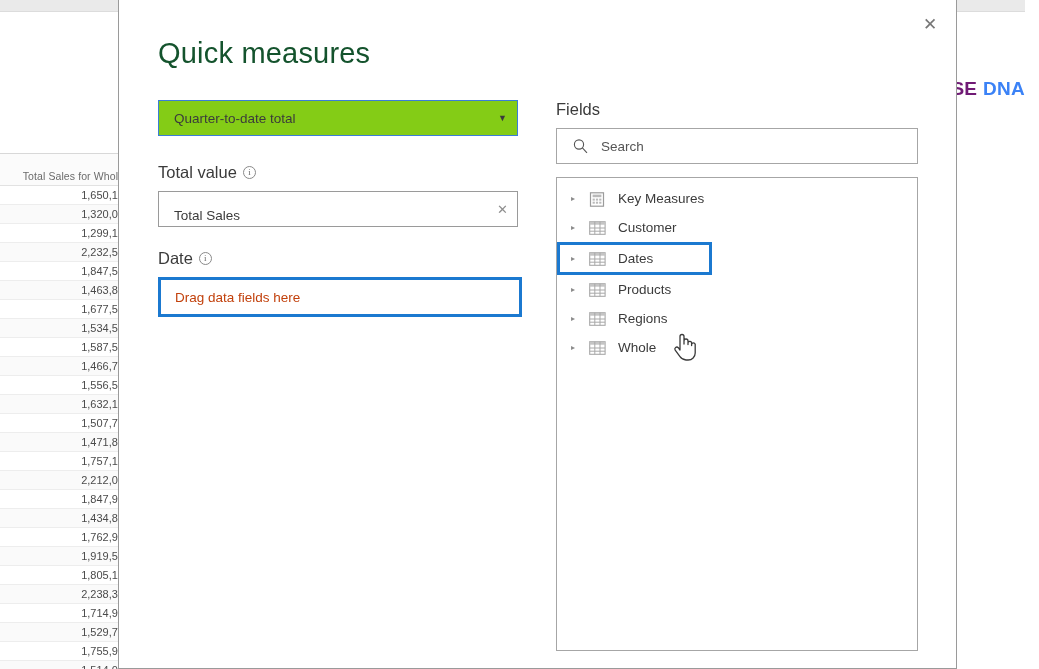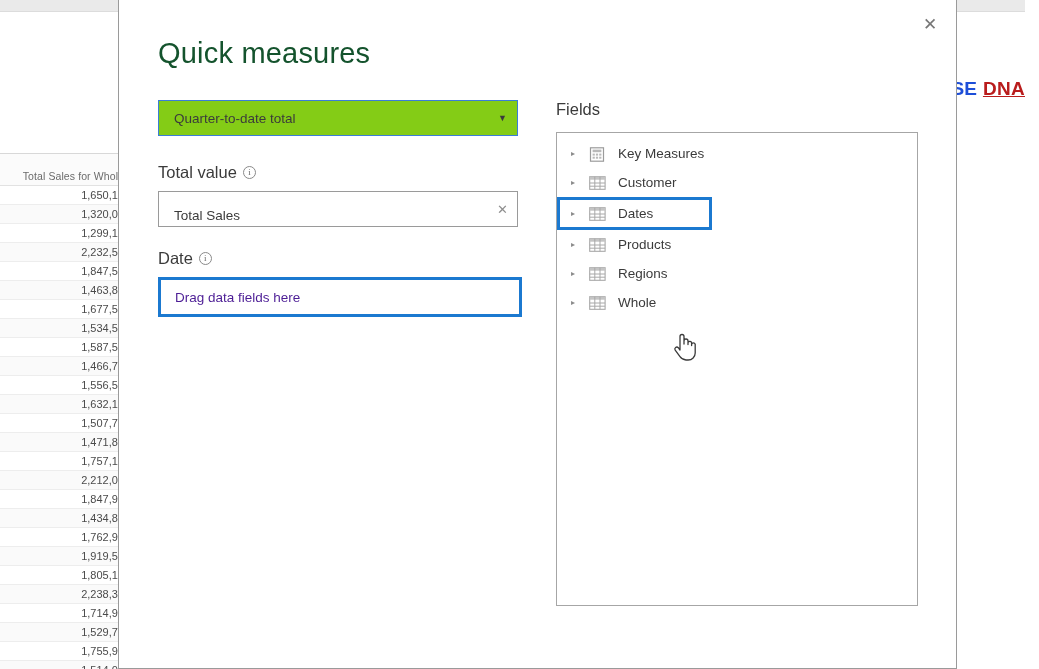--- a/index.html
+++ b/index.html
@@ -70,22 +70,22 @@
   }
   .bg-row:nth-child(even) { background: #fafafa; }
 
   .bg-logo {
     position: absolute; right: 14px; top: 78px;
     font-size: 19px;
     font-weight: bold;
     letter-spacing: .3px;
     white-space: nowrap;
   }
-  .bg-logo .dark { color: #1d4ed8; }
-  .bg-logo .blue { color: #b91c1c; text-decoration: underline; }
+  .bg-logo .dark { color: #701a75; }
+  .bg-logo .blue { color: #3b82f6; }
   .bg-right-edge {
     position: absolute; right: 0; top: 0;
     width: 14px; height: 669px;
     background: #ffffff;
   }
   .bg-right-strip {
     position: absolute; right: 0; top: 12px;
     width: 76px; height: 8px;
     background: #ffffff;
   }
@@ -200,21 +200,21 @@
   }
 
   .drop-zone {
     position: relative;
     width: 364px; height: 40px;
     border: 3px solid #1b79d0;
     background: #ffffff;
     display: flex; align-items: center;
     padding: 0 14px;
     font-size: 13.5px;
-    color: #4c1d95;
+    color: #c2410c;
     cursor: pointer;
   }
 
   .sp-1 { height: 27px; }
   .sp-2 { height: 22px; }
 
   
   .col-right {
     position: absolute;
     left: 437px; top: 100px;
@@ -376,20 +376,29 @@
       </div>
 
     </div>
 
     <div class="col-right">
 
       <div class="section-label">
         <span>Fields</span>
       </div>
 
+      <div class="search-box">
+        <span class="search-icon">
+          <svg width="15" height="15" viewBox="0 0 15 15">
+            <circle cx="6" cy="6" r="4.6" fill="none" stroke="#555" stroke-width="1.1"></circle>
+            <line x1="9.4" y1="9.4" x2="14" y2="14.4" stroke="#555" stroke-width="1.1"></line>
+          </svg>
+        </span>
+        <span class="ph">Search</span>
+      </div>
 
       <div class="fields-list">
         <div id="field-rows">
             <div class="field-row">
               <span class="chev">▸</span>
               <span class="tbl-ico"><svg width="16" height="15" viewBox="0 0 16 15">
                   <rect x="1.5" y="0.8" width="13" height="13.4" fill="none" stroke="#9b9b9b" stroke-width="1.2"></rect>
                   <rect x="3.6" y="2.6" width="8.8" height="2.6" fill="#b9b9b9"></rect>
                   <rect x="3.6" y="6.6" width="2.2" height="2" fill="#b9b9b9"></rect>
                   <rect x="6.9" y="6.6" width="2.2" height="2" fill="#b9b9b9"></rect>

